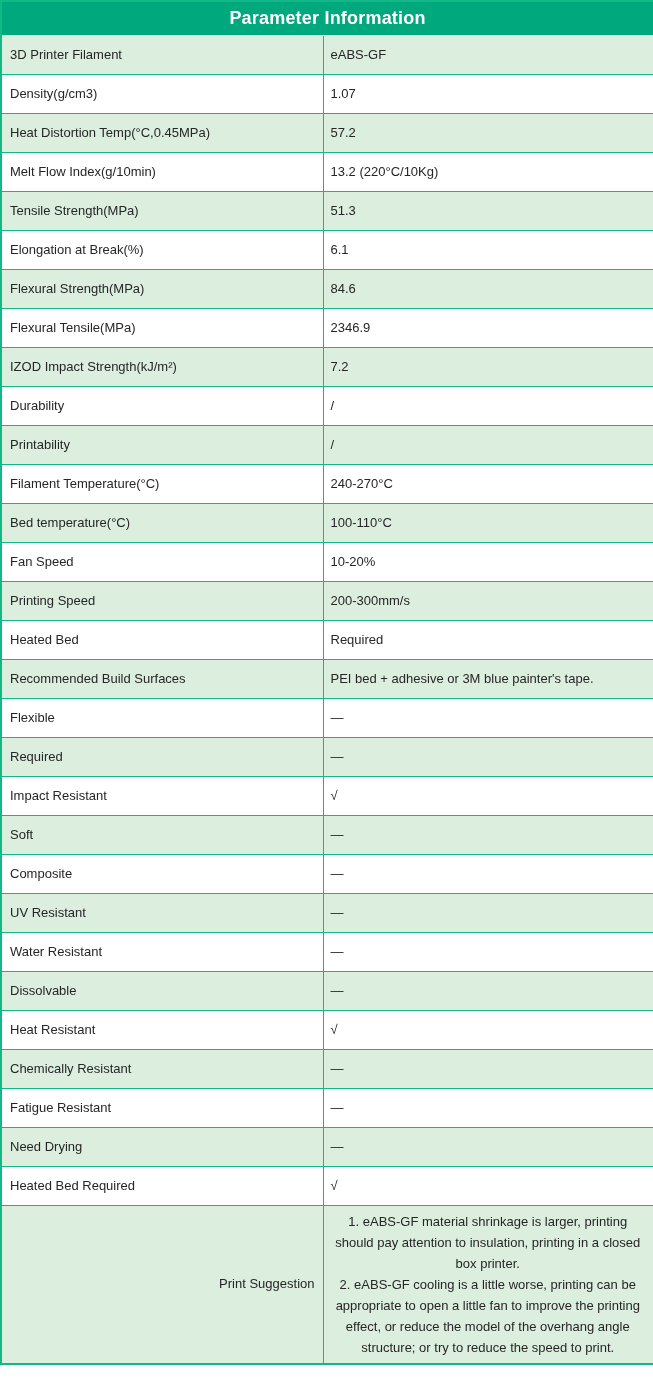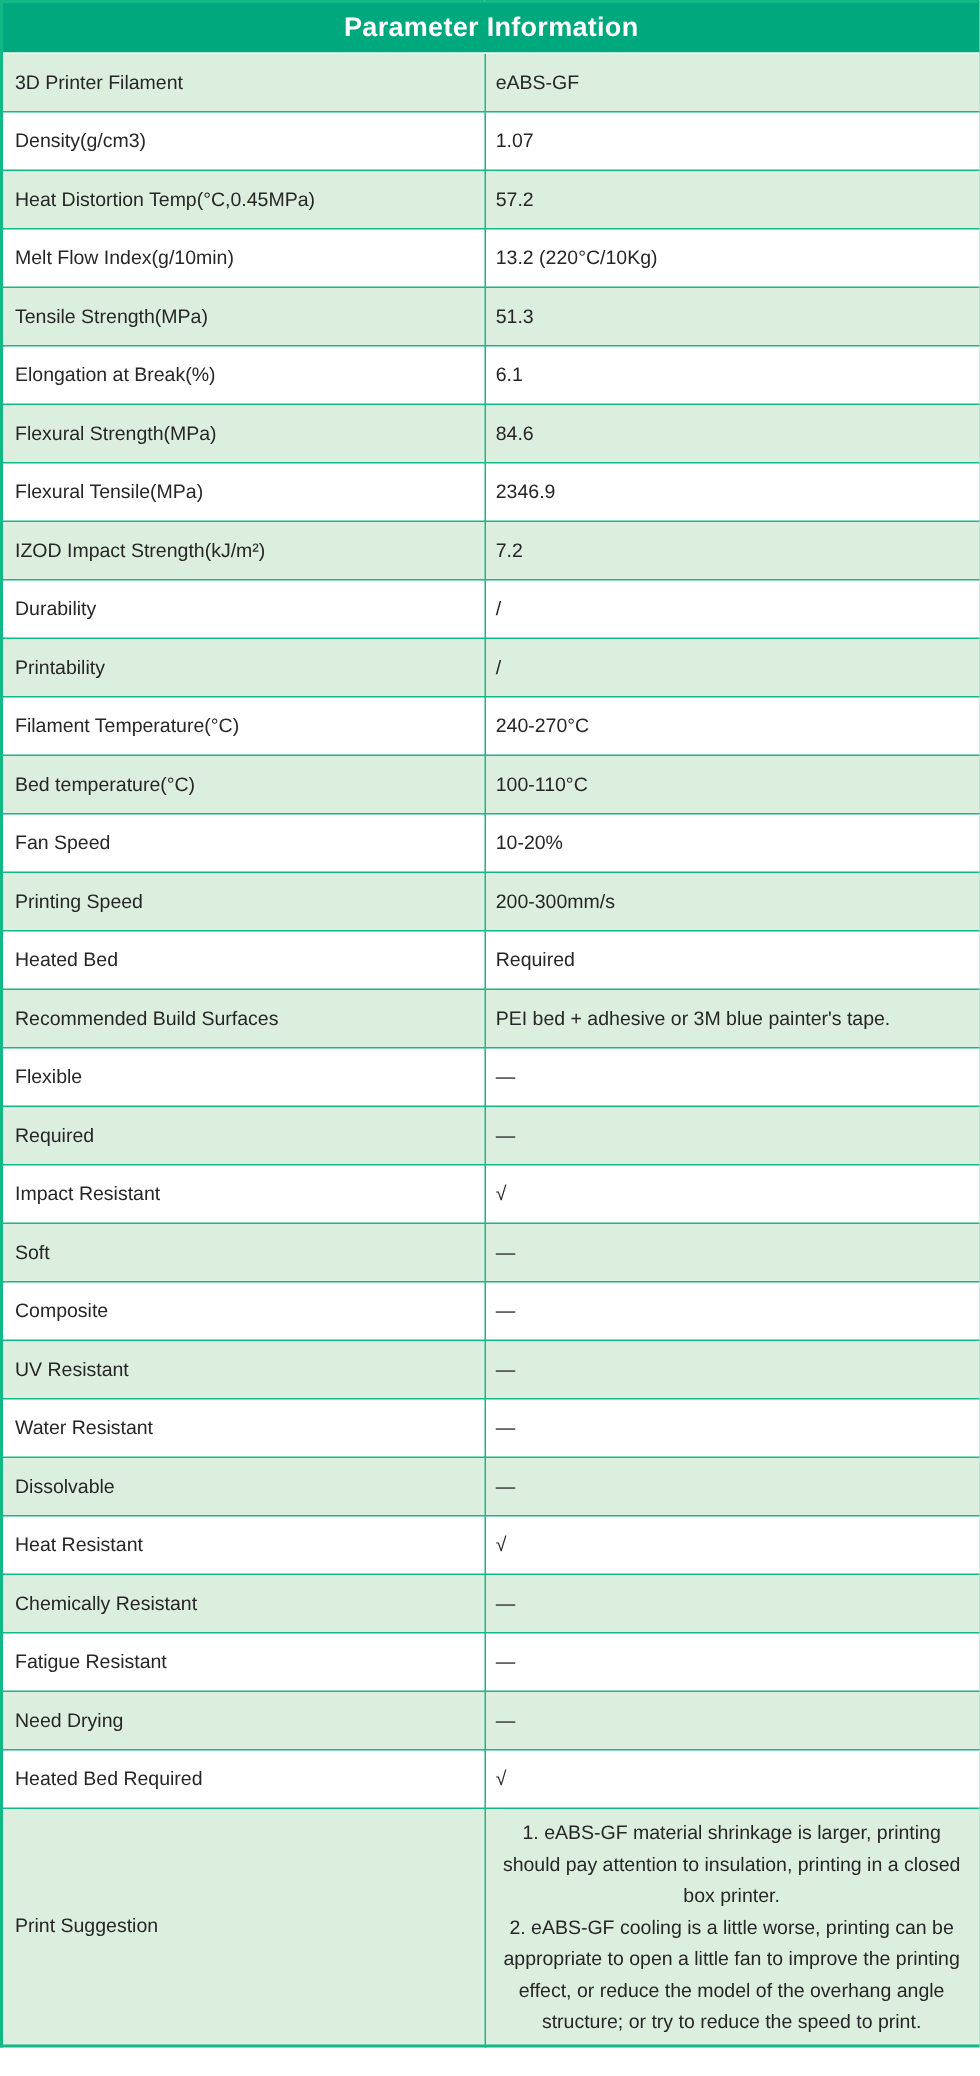--- a/index.html
+++ b/index.html
@@ -47,21 +47,21 @@
     font-size: 13px;
     color: var(--cell-text);
     vertical-align: middle;
     padding: 2px 8px 2px 8px;
     line-height: 1.35;
     overflow: hidden;
   }
   td.value-cell { padding-left: 7px; margin-left: 14px; }
   tr.shade td { background: var(--row-shade); }
   tr.plain td { background: var(--row-plain); }
-  tr.tall td { height: 141px; }
+  tr.tall td { height: 141px; text-align: right; }
   tr.tall td.value-cell {
     white-space: pre-line;
     line-height: 1.62;
     padding-top: 5px;
     padding-bottom: 5px;
     text-align: center;
   }
 </style>
 </head>
 <body>

